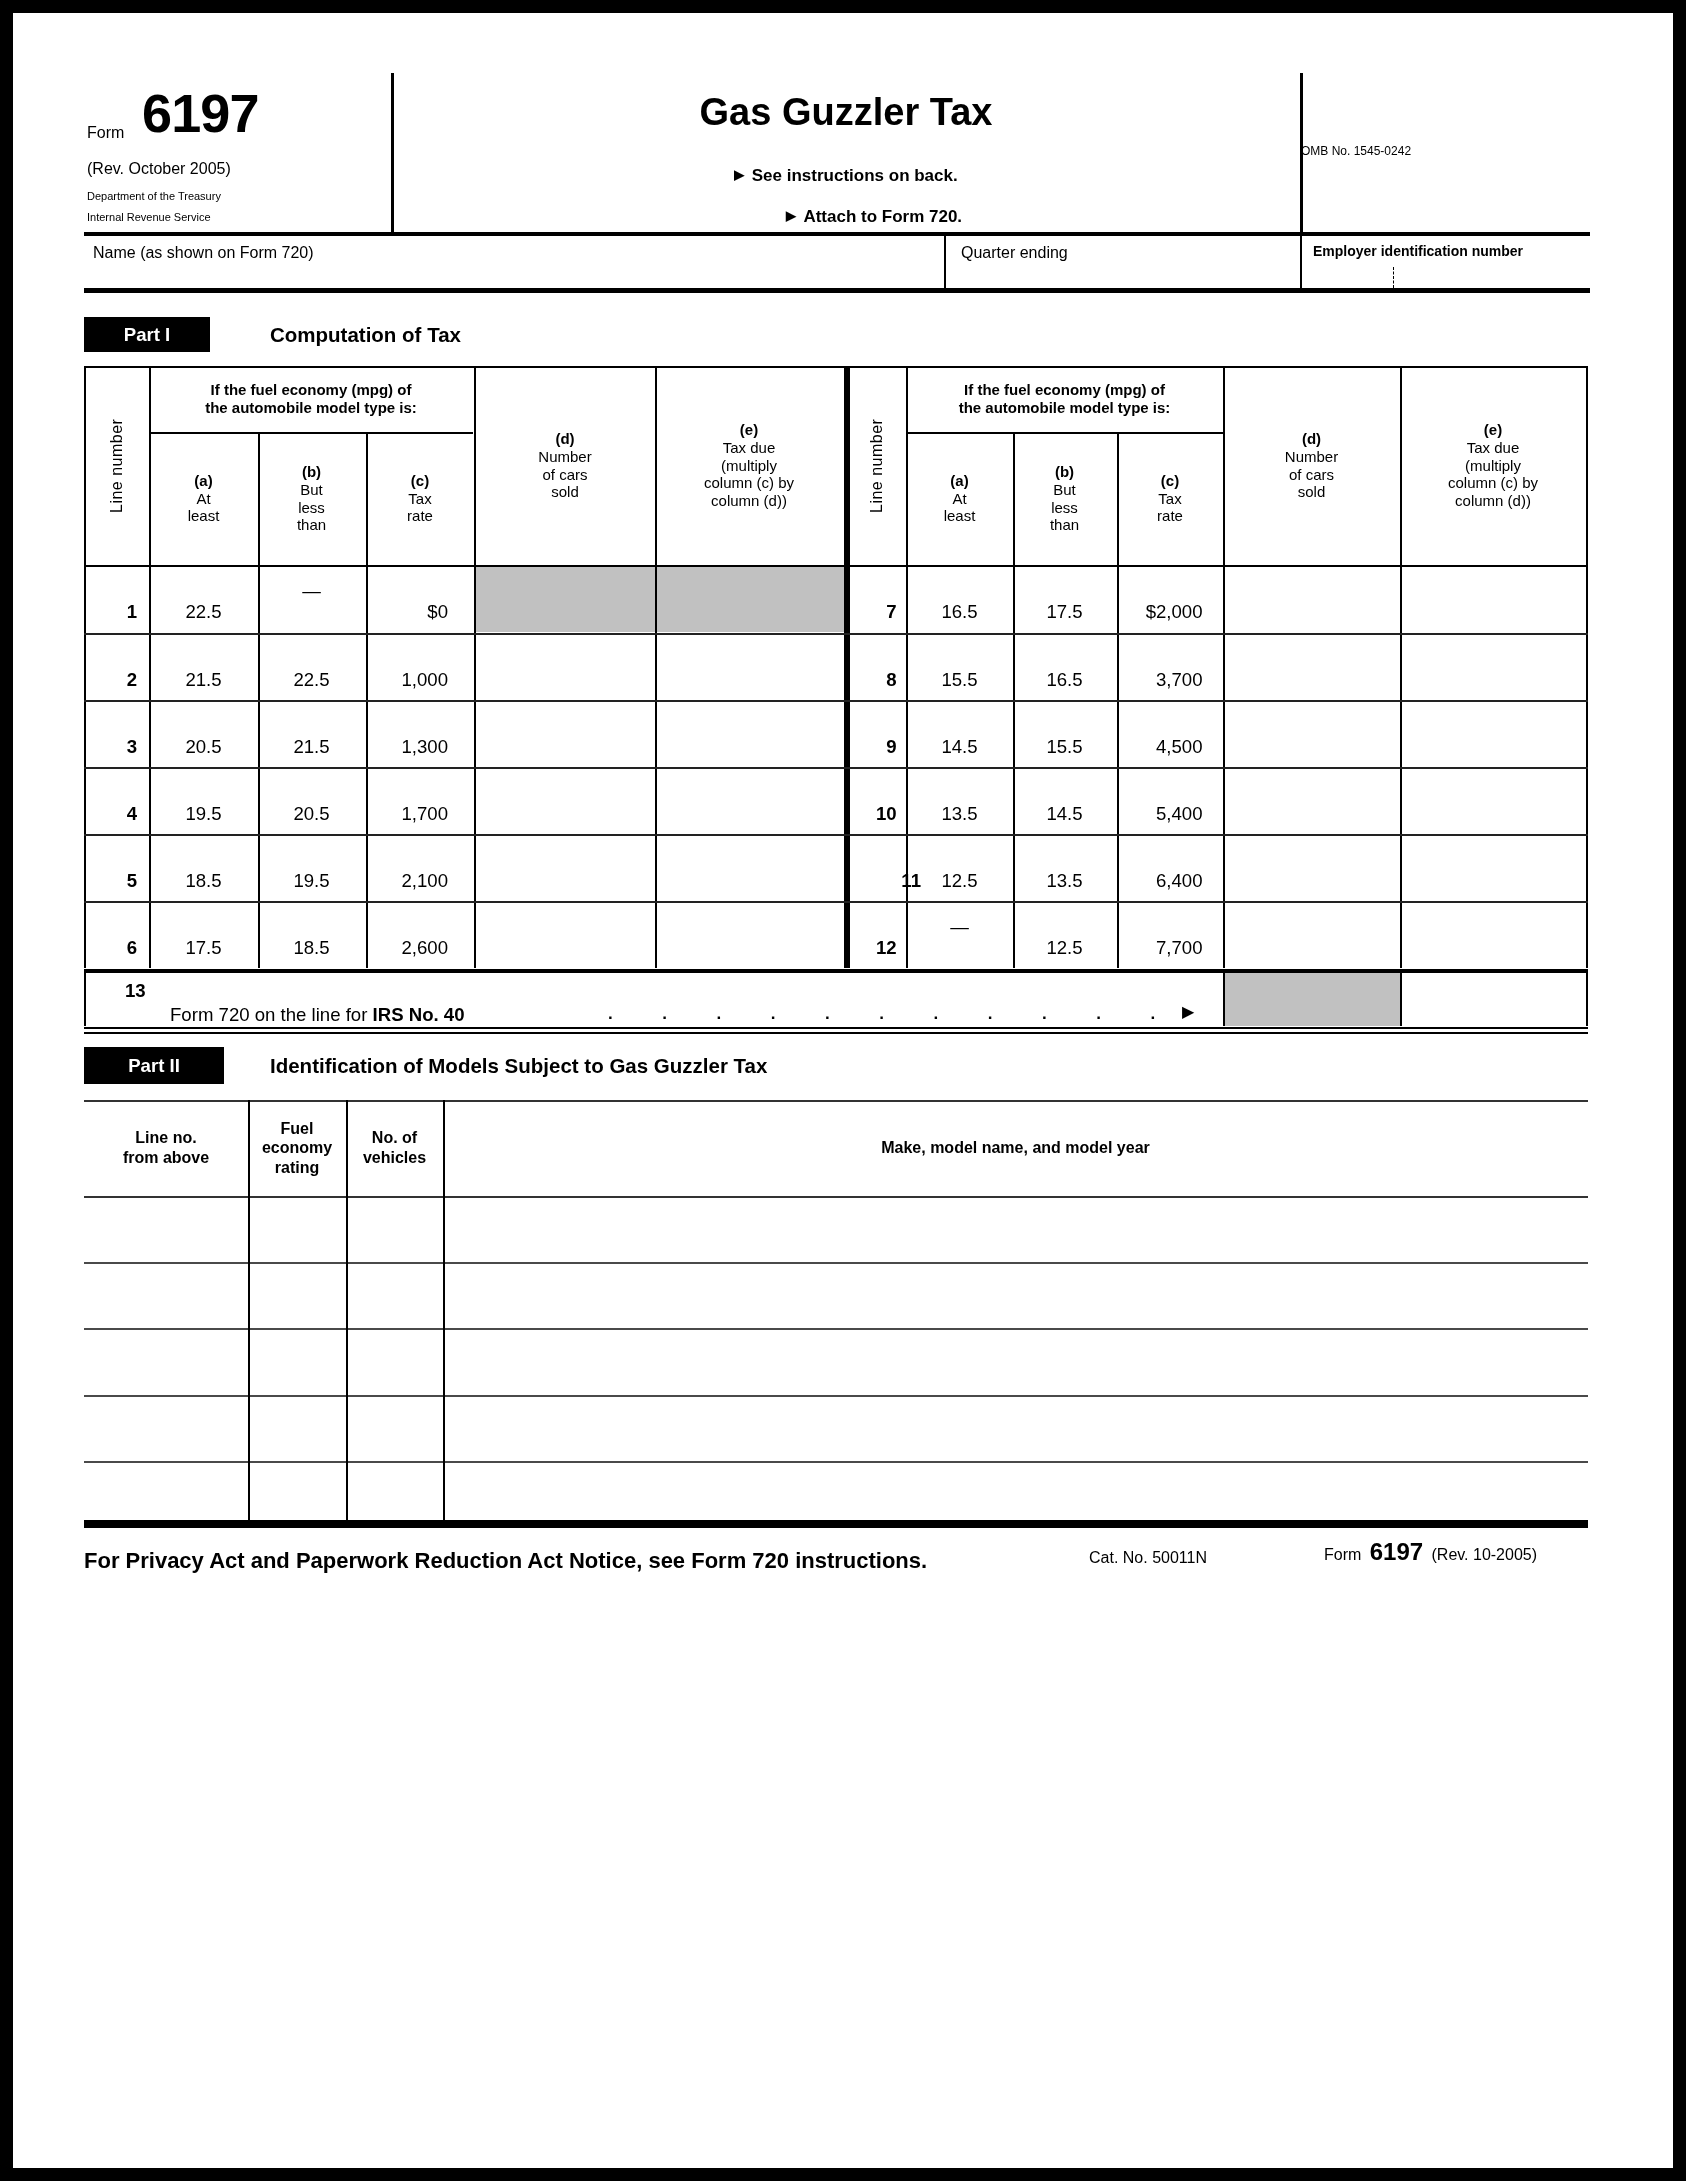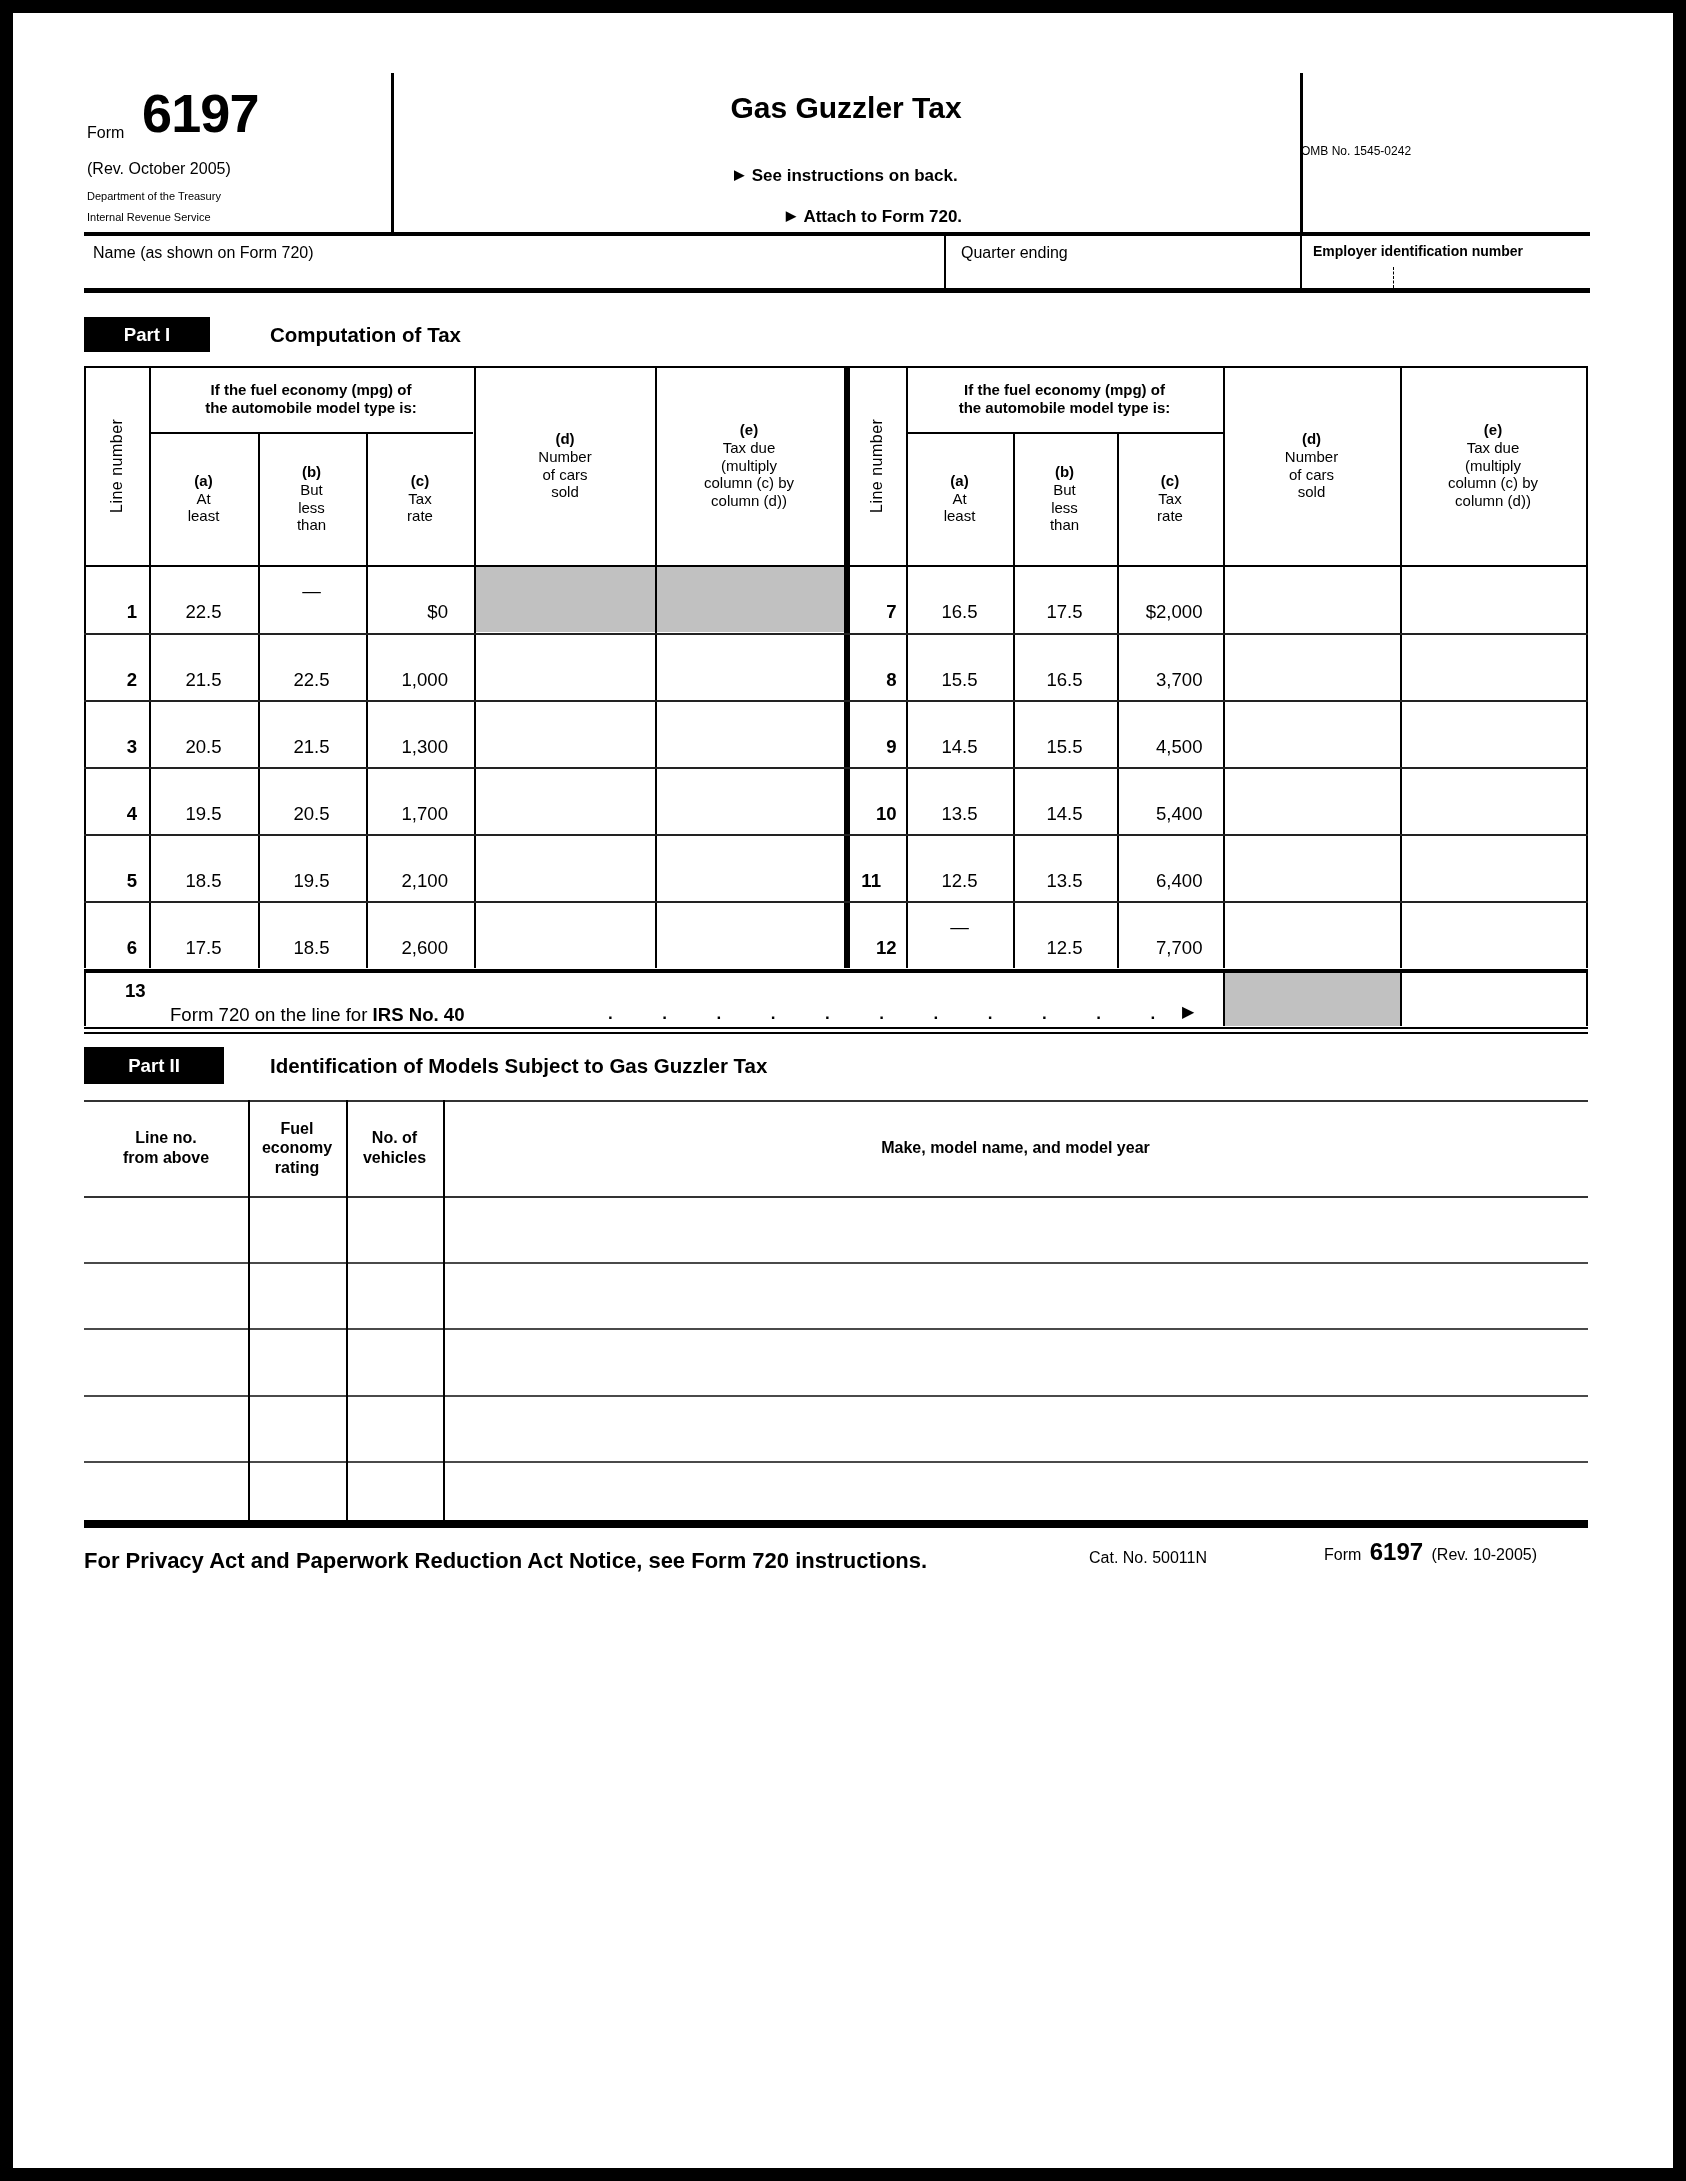--- a/index.html
+++ b/index.html
@@ -9,21 +9,21 @@
   .abs{position:absolute;}
   .vl{position:absolute;background:#000;width:1.9px;}
   .hl{position:absolute;background:#000;height:1.9px;}
   .pre{white-space:pre-line;}
   .b{font-weight:bold;}
   
   .form-word{font-size:16px;}
   .form-no-big{font-size:54px;font-weight:bold;letter-spacing:-0.9px;line-height:1;}
   .rev{font-size:16px;}
   .dept{font-size:11px;line-height:19.6px;}
-  .title{font-size:30px;font-weight:bold;text-align:center;}
+  .title{font-size:38px;font-weight:bold;text-align:center;}
   .instr{font-size:17px;font-weight:bold;text-align:center;}
   .arrowglyph{font-size:13px;position:relative;top:-1.9px;margin-right:7.5px;}
   .omb{font-size:12px;text-align:left;}
   .lab{font-size:16px;}
   .labein{font-size:14px;font-weight:bold;}
   
   .ptag{background:#000;color:#fff;font-size:18.6px;font-weight:bold;
         display:flex;align-items:center;justify-content:center;}
   .pheading{font-size:20.5px;font-weight:bold;}
   
@@ -246,21 +246,21 @@
     <div class="fill" style="left:1141px;top:336px;width:173px;height:63px;"></div>
     <div class="fill" style="left:1318px;top:336px;width:182px;height:63px;"></div>
 
     <div class="cell celln" style="left:764px;top:401px;width:58px;height:67px;padding-right:9.3px;">10</div>
     <div class="cell" style="left:822px;top:401px;width:107px;height:67px;">13.5</div>
     <div class="cell" style="left:929px;top:401px;width:103px;height:67px;">14.5</div>
     <div class="cell cellc" style="left:1033px;top:401px;width:106px;height:67px;padding-right:20.5px;">5,400</div>
     <div class="fill" style="left:1141px;top:403px;width:173px;height:63px;"></div>
     <div class="fill" style="left:1318px;top:403px;width:182px;height:63px;"></div>
 
-    <div class="cell celln" style="left:764px;top:468px;width:58px;height:67px;padding-right:25px;">11</div>
+    <div class="cell celln" style="left:804px;top:468px;width:58px;height:67px;padding-right:25px;">11</div>
     <div class="cell" style="left:822px;top:468px;width:107px;height:67px;">12.5</div>
     <div class="cell" style="left:929px;top:468px;width:103px;height:67px;">13.5</div>
     <div class="cell cellc" style="left:1033px;top:468px;width:106px;height:67px;padding-right:20.5px;">6,400</div>
     <div class="fill" style="left:1141px;top:470px;width:173px;height:63px;"></div>
     <div class="fill" style="left:1318px;top:470px;width:182px;height:63px;"></div>
 
     <div class="cell celln" style="left:764px;top:535px;width:58px;height:67px;padding-right:9.3px;">12</div>
     <div class="cell dash" style="left:822px;top:535px;width:107px;height:67px;">
         <span class="dashv">—</span>
       </div>

